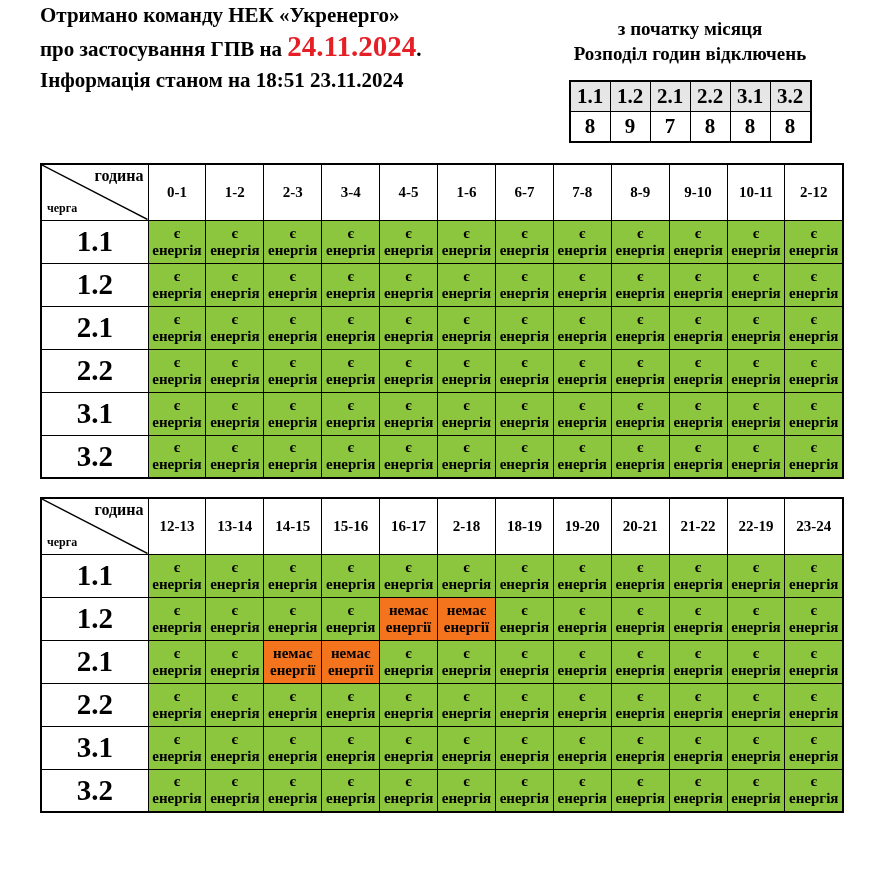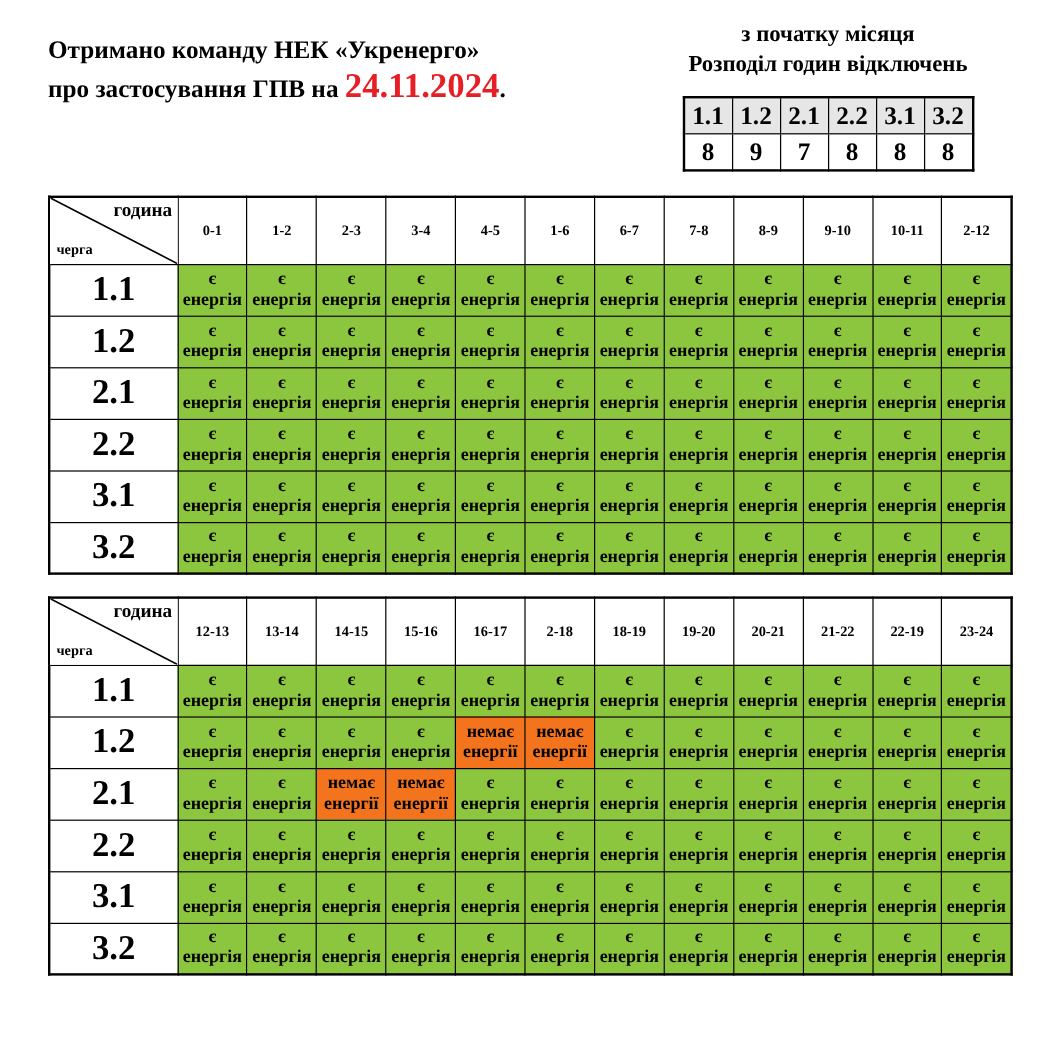--- a/index.html
+++ b/index.html
@@ -2,21 +2,21 @@
 <html style="--green: #8CC63E; --orange: #F4731D; --header-gray: #E6E6E6; --date-red: #E61E25;"><head>
 <meta charset="utf-8">
 <style>
   html, body { margin: 0; padding: 0; background: #ffffff; }
   body {
     width: 880px; height: 880px; position: relative;
     font-family: "Liberation Serif", "DejaVu Serif", serif;
     color: #000;
   }
   .announce {
-    position: absolute; left: 40px; top: 26px; width: 500px;
+    position: absolute; left: 40px; top: 0; width: 500px;
     font-weight: bold; font-size: 21px; line-height: 31px; white-space: nowrap;
   }
   .red-date { color: var(--date-red, #E61E25); font-size: 29px; font-weight: bold; }
   .summary { position: absolute; left: 540px; top: 16px; width: 300px; text-align: center; }
   .summary-title { font-weight: bold; font-size: 19px; line-height: 25px; }
   table.summary-table {
     border-collapse: collapse; margin: 14px auto 0 auto;
     border: 2px solid #000; table-layout: fixed;
   }
   table.summary-table th, table.summary-table td {
@@ -38,36 +38,37 @@
   th.corner { position: relative; background: #fff; }
   th.corner svg { position: absolute; left: 0; top: 0; width: 100%; height: 100%; display: block; }
   th.corner .c-hour {
     position: absolute; top: 3px; right: 4px;
     font-weight: bold; font-size: 16px; line-height: 16px;
   }
   th.corner .c-queue {
     position: absolute; bottom: 4px; left: 5px;
     font-weight: bold; font-size: 12px; line-height: 16px;
   }
-  th.hour { background: #fff; font-weight: bold; font-size: 12px; }
+  th.hour { background: #fff; font-weight: bold; font-size: 15px; }
   th.queue { background: #fff; font-weight: bold; font-size: 29px; }
   td.on  { background: var(--green, #8CC63E); }
   td.off { background: var(--orange, #F4731D); }
   td.on .l1, td.on .l2, td.off .l1, td.off .l2 {
     display: block; font-weight: bold; font-size: 15px; line-height: 17px;
   }
 </style>
 </head>
 <body>
 
 <div class="page">
 
   <div class="announce">
     <div>Отримано команду НЕК «Укренерго»</div>
     <div><span>про застосування ГПВ на </span><span class="red-date">24.11.2024</span><span>.</span></div>
+    <div>Інформація станом на 18:51 23.11.2024</div>
   </div>
 
   <div class="summary">
     <div class="summary-title">
       <div>з початку місяця</div>
       <div>Розподіл годин відключень</div>
     </div>
     <table class="summary-table">
       <thead>
           <tr id="summary-head">

